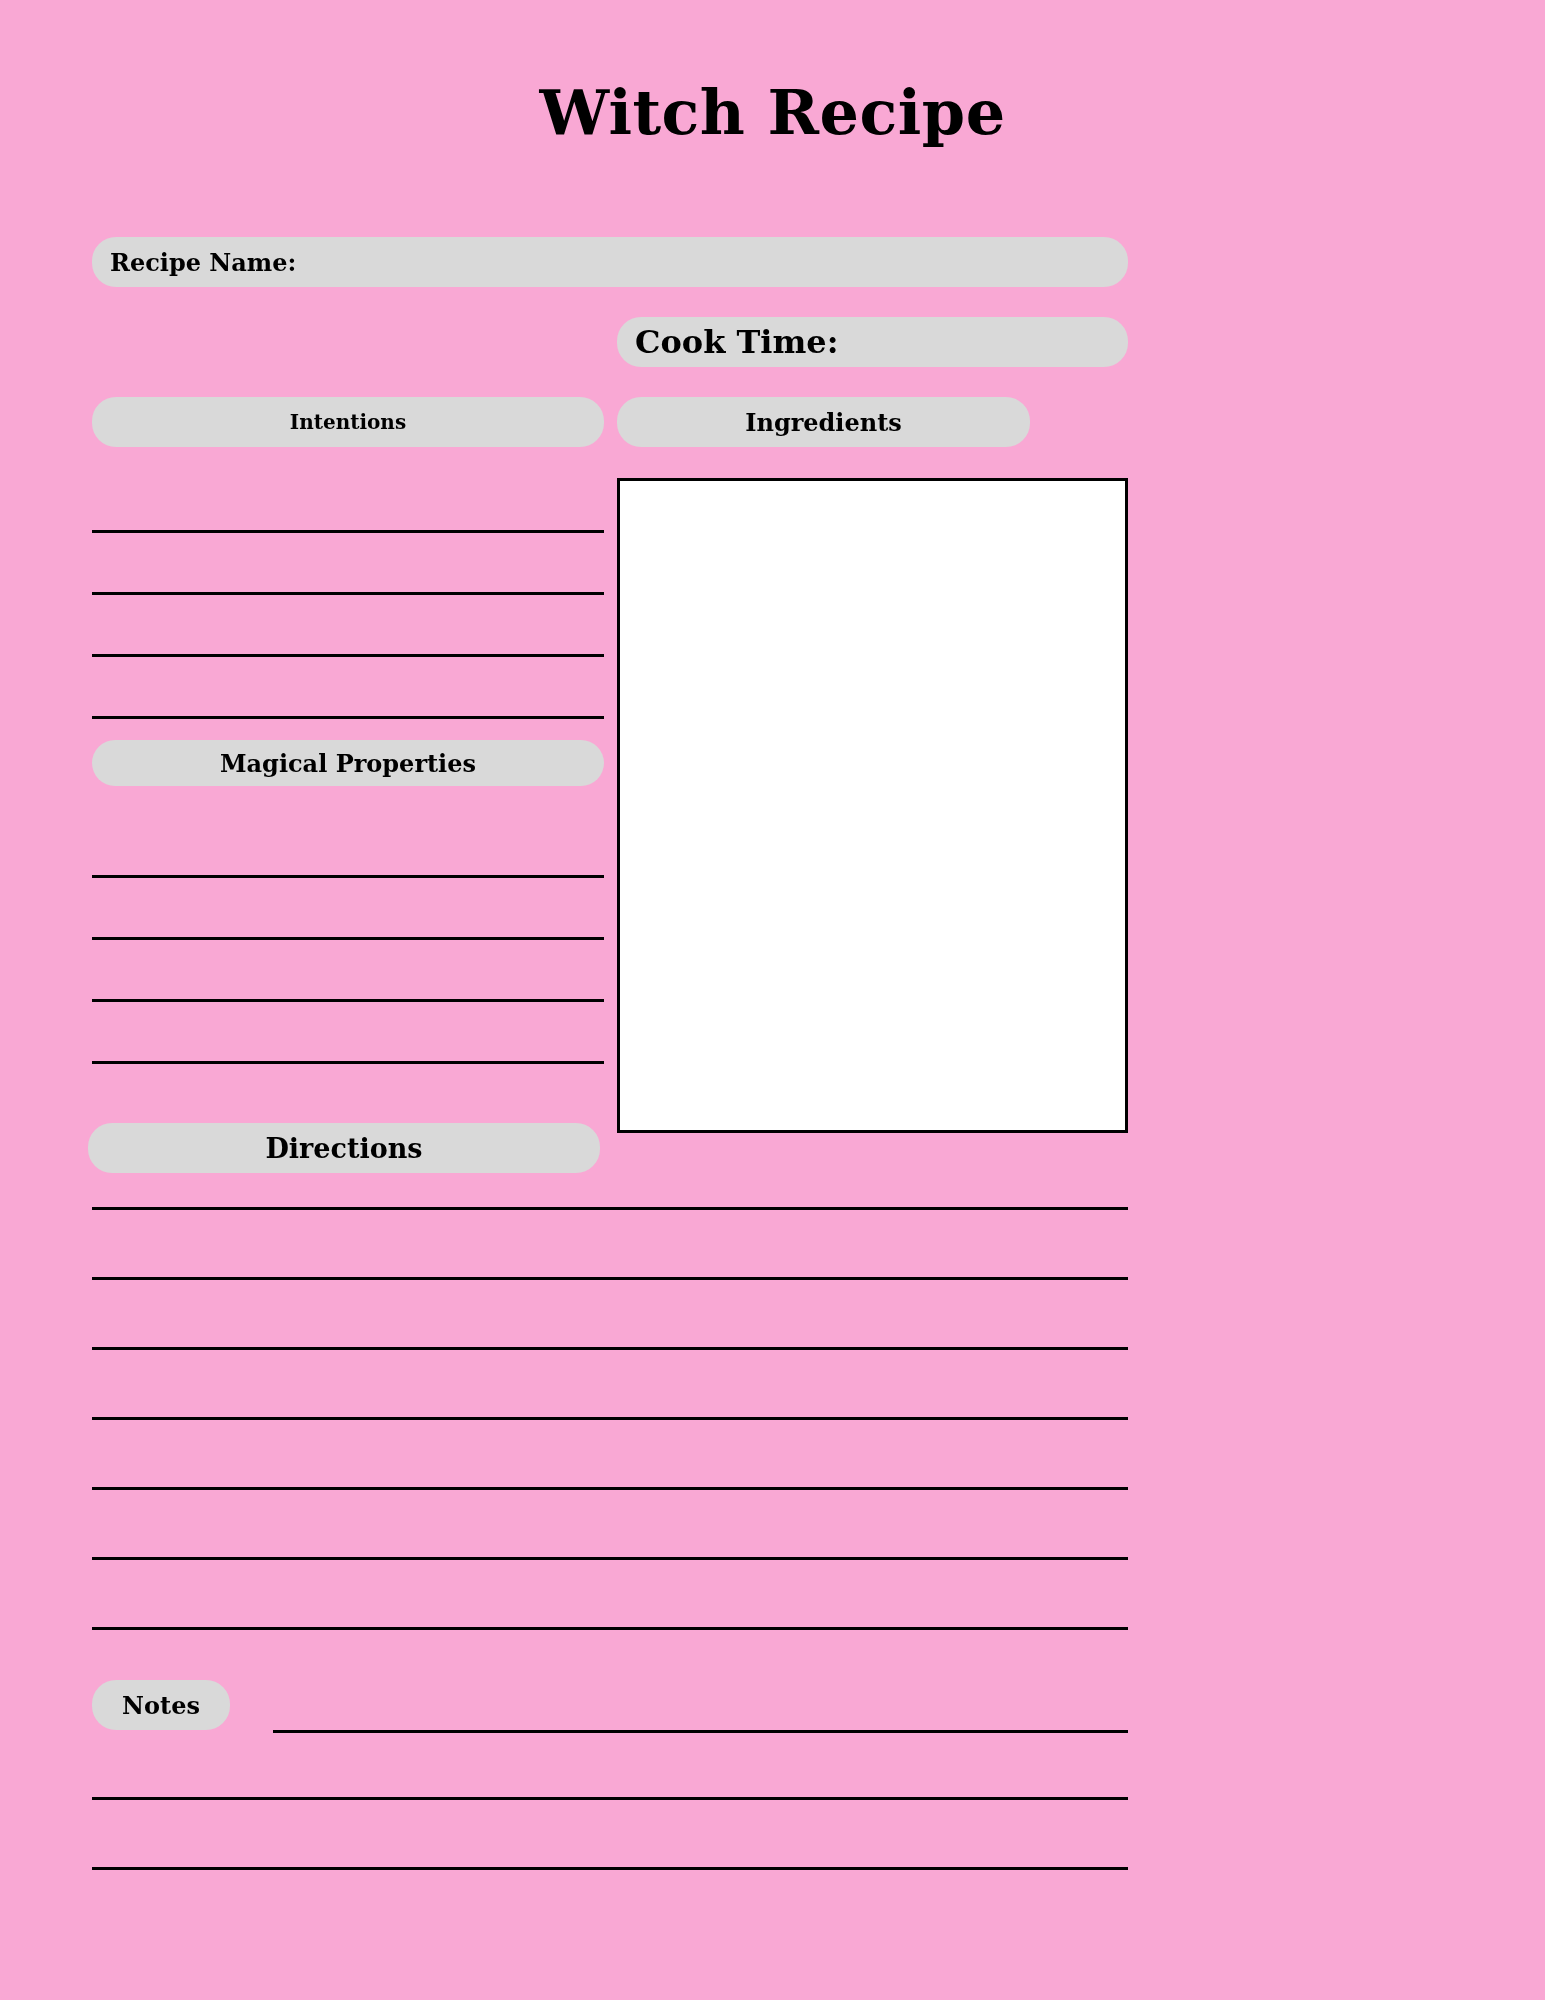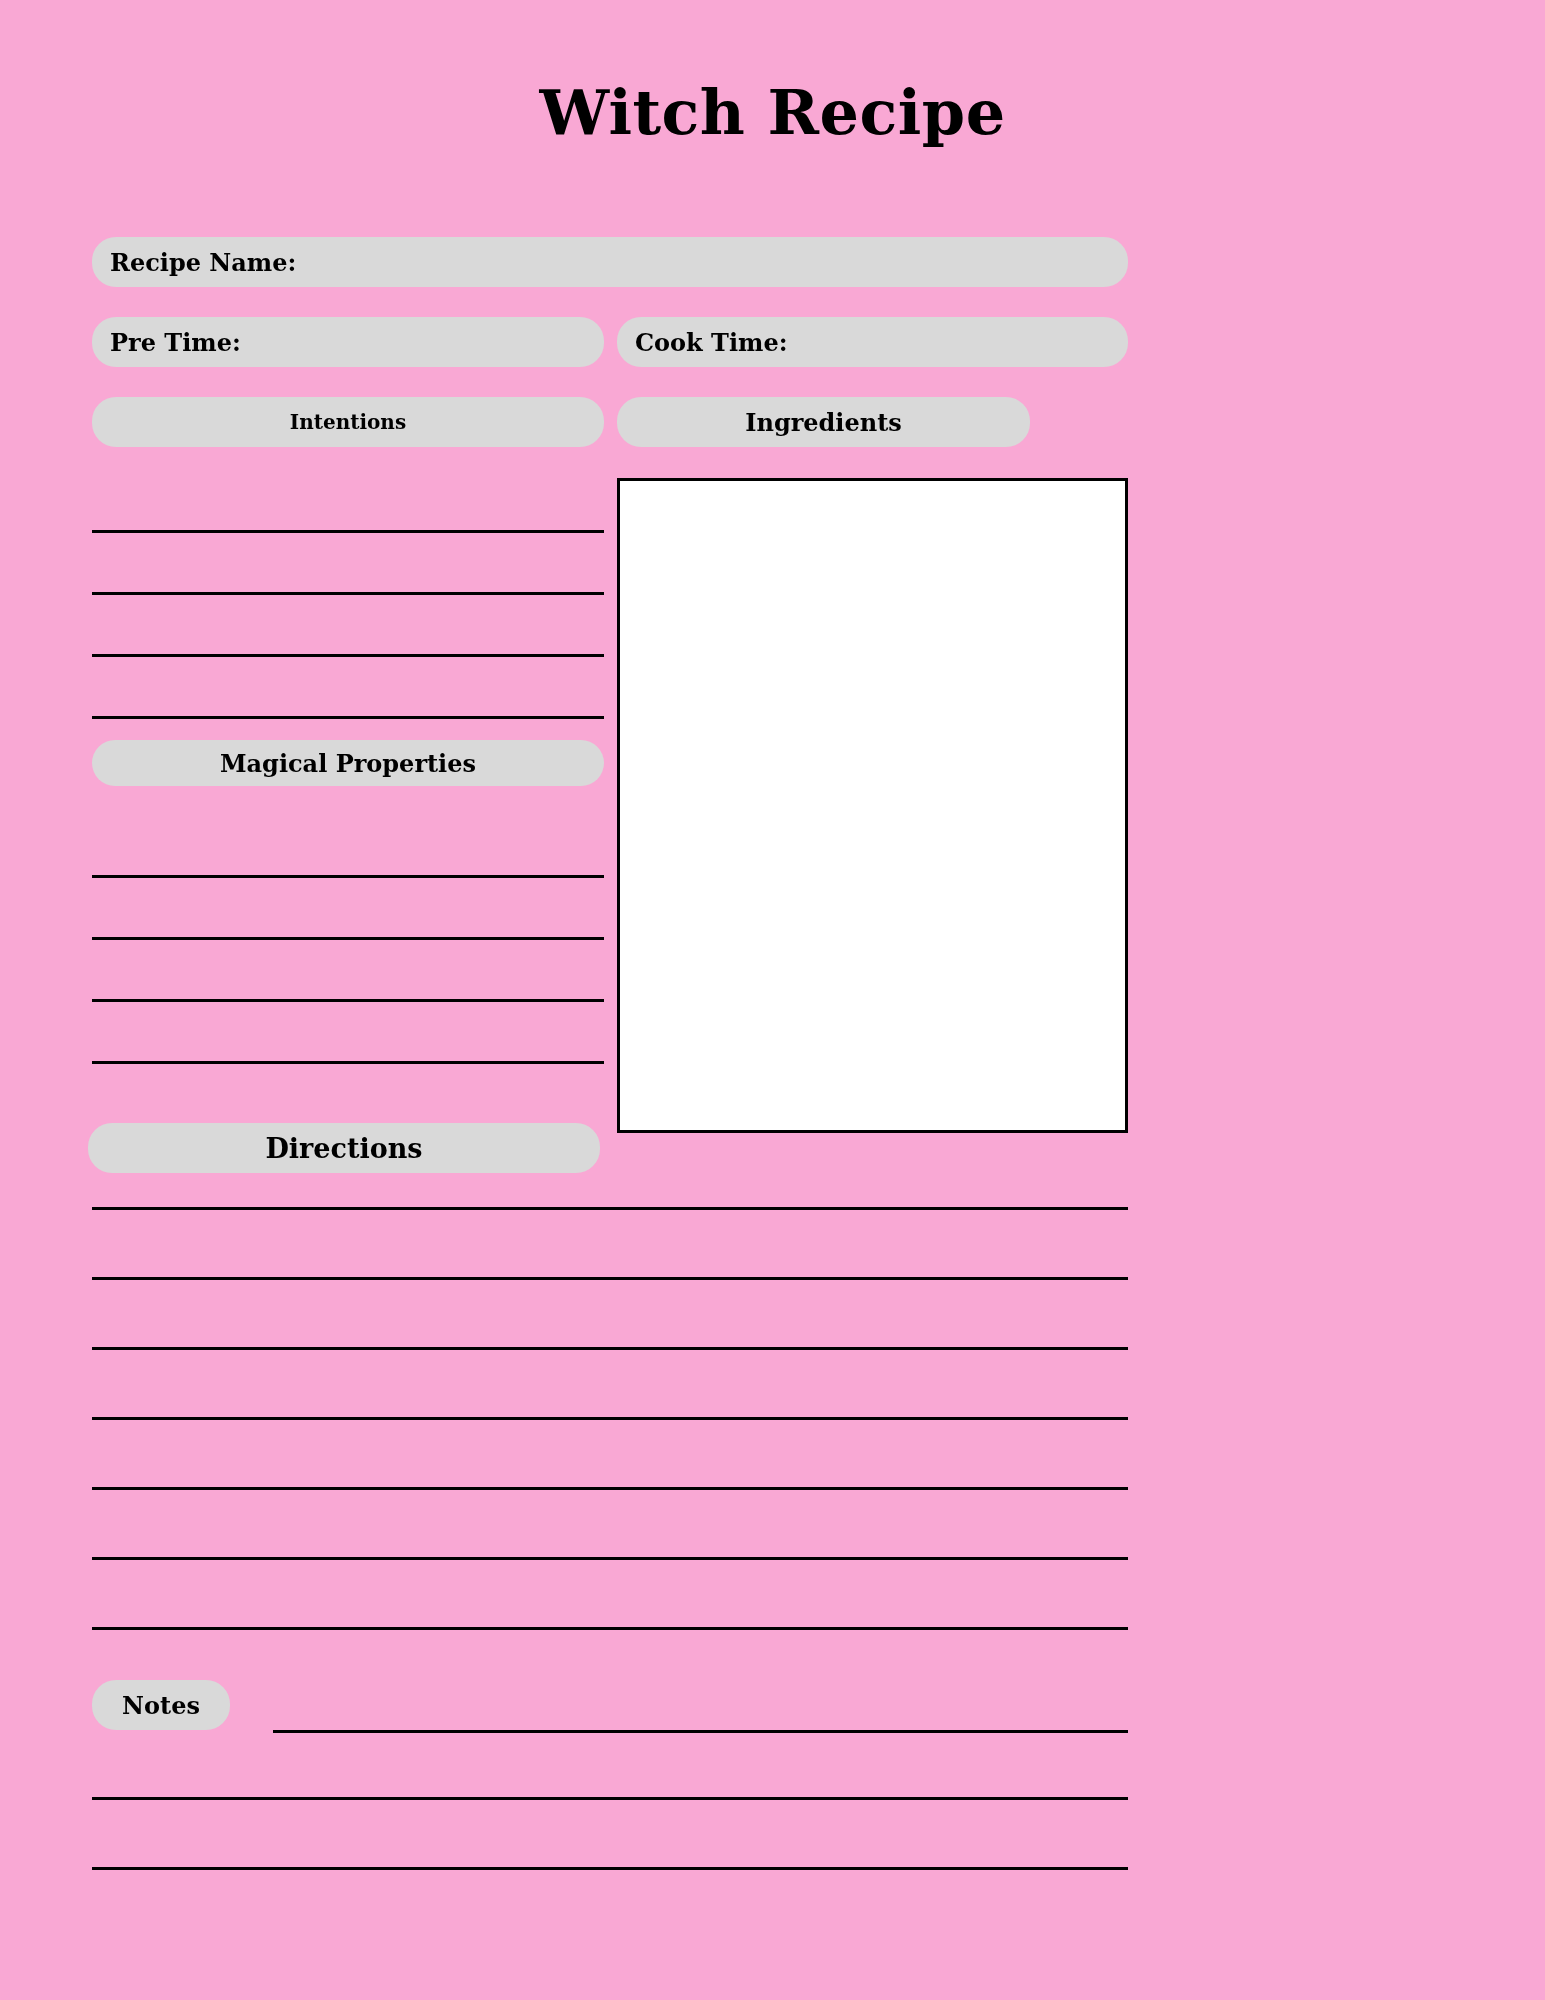--- a/index.html
+++ b/index.html
@@ -72,25 +72,22 @@
 <body>
 
 <div id="page">
 
   <div class="title">Witch Recipe</div>
 
   <div class="bar left-align" style="left:92px; top:237px; width:1036px; height:50px; font-size:24px;">
     <span>Recipe Name:</span>
   </div>
 
-  <div class="bar left-align" style="left:92px; top:317px; width:512px; height:50px; font-size:24px;">
-    <span>Pre Time:</span>
-  </div>
 
-  <div class="bar left-align" style="left:617px; top:317px; width:511px; height:50px; font-size:24px;">
+  <div class="bar left-align" style="left:617px; top:317px; width:511px; height:50px; font-size:32px;">
     <span>Cook Time:</span>
   </div>
 
   <div class="bar center-align" style="left:92px; top:397px; width:512px; height:50px; font-size:20px;">
     <span>Intentions</span>
   </div>
 
   <div class="bar center-align" style="left:617px; top:397px; width:413px; height:50px; font-size:24px;">
     <span>Ingredients</span>
   </div>

